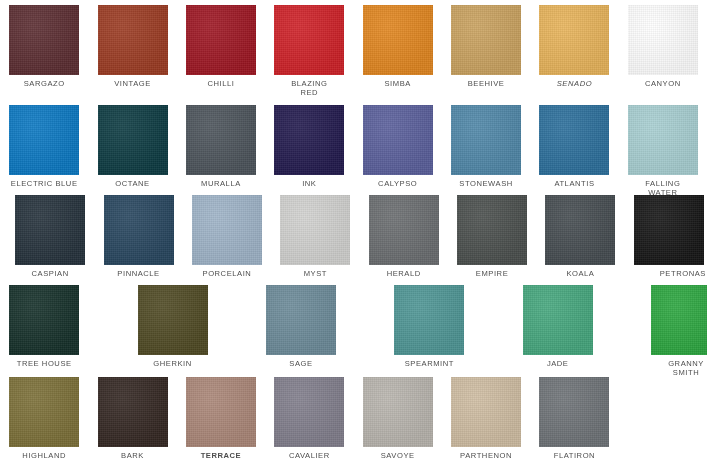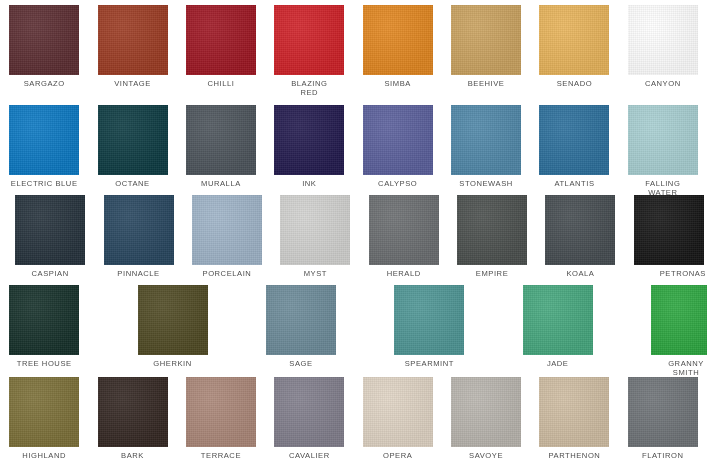--- a/index.html
+++ b/index.html
@@ -99,21 +99,21 @@
       <div class="swatch-cell">
         <div class="chip" style="background-color: rgb(226, 134, 31);"></div>
         <div class="chip-label" style="color: rgb(77, 77, 77);">SIMBA</div>
       </div>
       <div class="swatch-cell">
         <div class="chip" style="background-color: rgb(202, 162, 95);"></div>
         <div class="chip-label" style="color: rgb(77, 77, 77);">BEEHIVE</div>
       </div>
       <div class="swatch-cell">
         <div class="chip" style="background-color: rgb(232, 180, 90);"></div>
-        <div class="chip-label" style="color: rgb(77, 77, 77);">SENADO</div>
+        <div class="chip-label" style="color: rgb(77, 77, 77); font-style: italic;">SENADO</div>
       </div>
       <div class="swatch-cell">
         <div class="chip"></div>
         <div class="chip-label" style="color: rgb(77, 77, 77);">CANYON</div>
       </div>
     </div>
     <div class="swatch-row r1">
       <div class="swatch-cell">
         <div class="chip" style="background-color: rgb(10, 120, 194);"></div>
         <div class="chip-label" style="color: rgb(77, 77, 77);">ELECTRIC BLUE</div>
@@ -221,29 +221,25 @@
       <div class="swatch-cell">
         <div class="chip" style="background-color: rgb(124, 112, 56);"></div>
         <div class="chip-label" style="color: rgb(77, 77, 77);">HIGHLAND</div>
       </div>
       <div class="swatch-cell">
         <div class="chip" style="background-color: rgb(52, 39, 34);"></div>
         <div class="chip-label" style="color: rgb(77, 77, 77);">BARK</div>
       </div>
       <div class="swatch-cell">
         <div class="chip" style="background-color: rgb(171, 135, 120);"></div>
-        <div class="chip-label" style="color: rgb(77, 77, 77);">TERRACE</div>
+        <div class="chip-label" style="color: rgb(77, 77, 77); font-weight: bold;">TERRACE</div>
       </div>
       <div class="swatch-cell">
         <div class="chip" style="background-color: rgb(129, 126, 140);"></div>
         <div class="chip-label" style="color: rgb(77, 77, 77);">CAVALIER</div>
-      </div>
-      <div class="swatch-cell">
-        <div class="chip" style="background-color: rgb(224, 212, 196);"></div>
-        <div class="chip-label" style="color: rgb(77, 77, 77);">OPERA</div>
       </div>
       <div class="swatch-cell">
         <div class="chip" style="background-color: rgb(185, 181, 174);"></div>
         <div class="chip-label" style="color: rgb(77, 77, 77);">SAVOYE</div>
       </div>
       <div class="swatch-cell">
         <div class="chip" style="background-color: rgb(207, 189, 162);"></div>
         <div class="chip-label" style="color: rgb(77, 77, 77);">PARTHENON</div>
       </div>
       <div class="swatch-cell">

